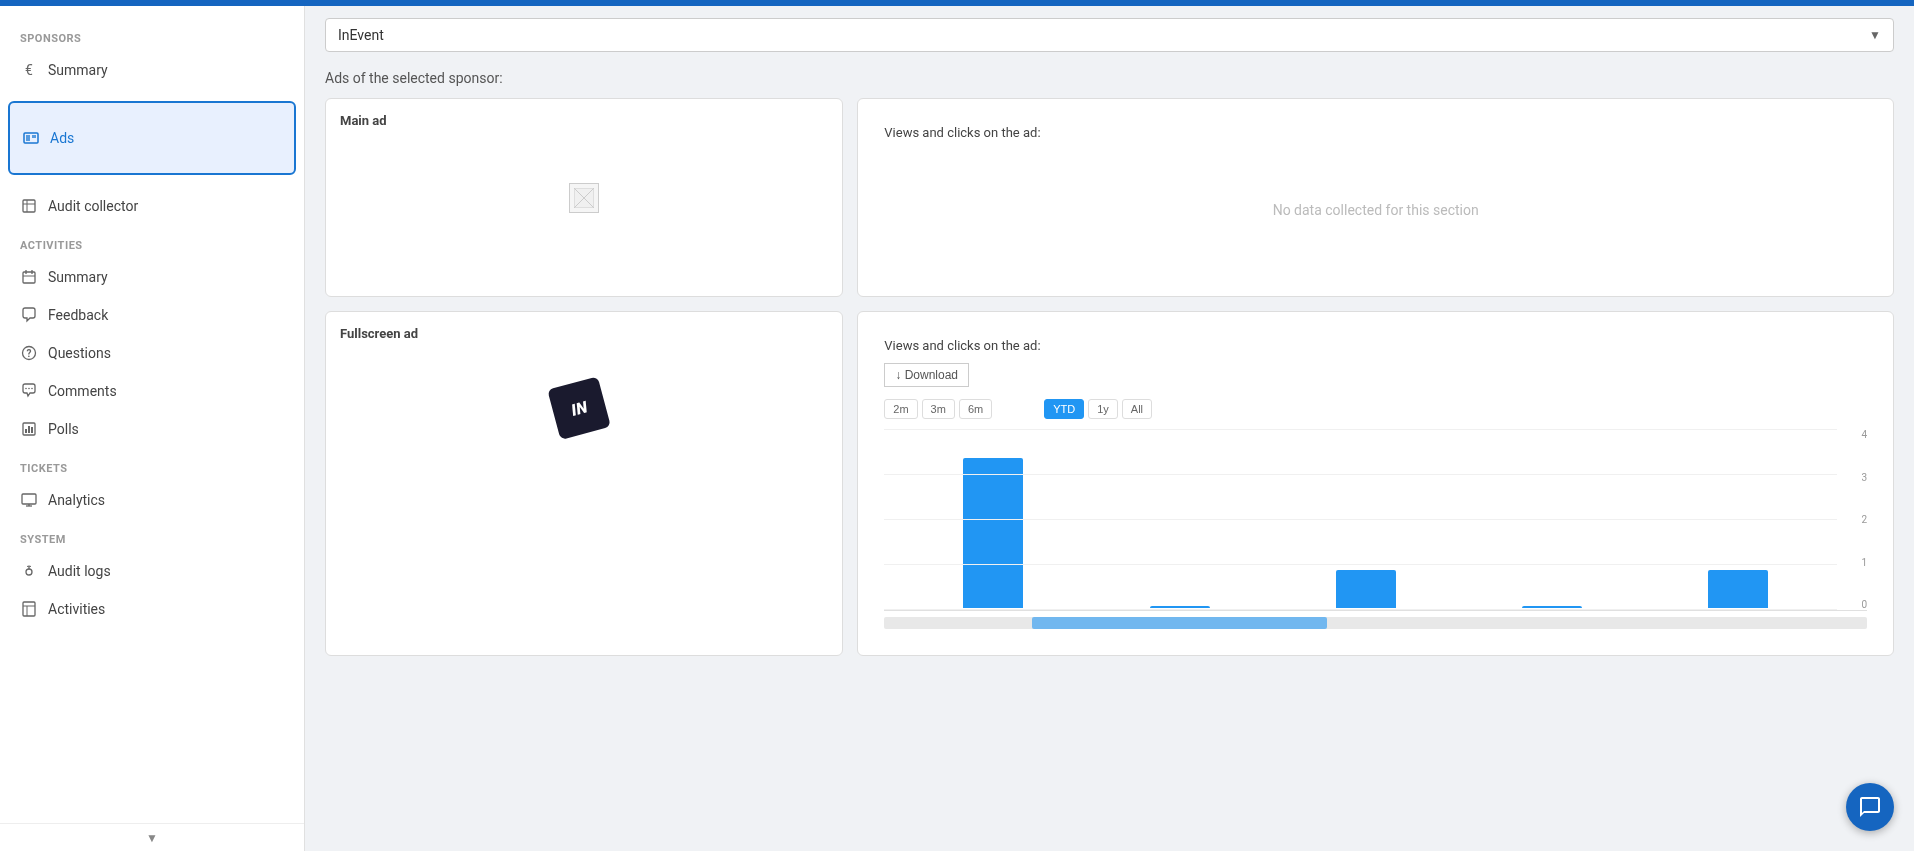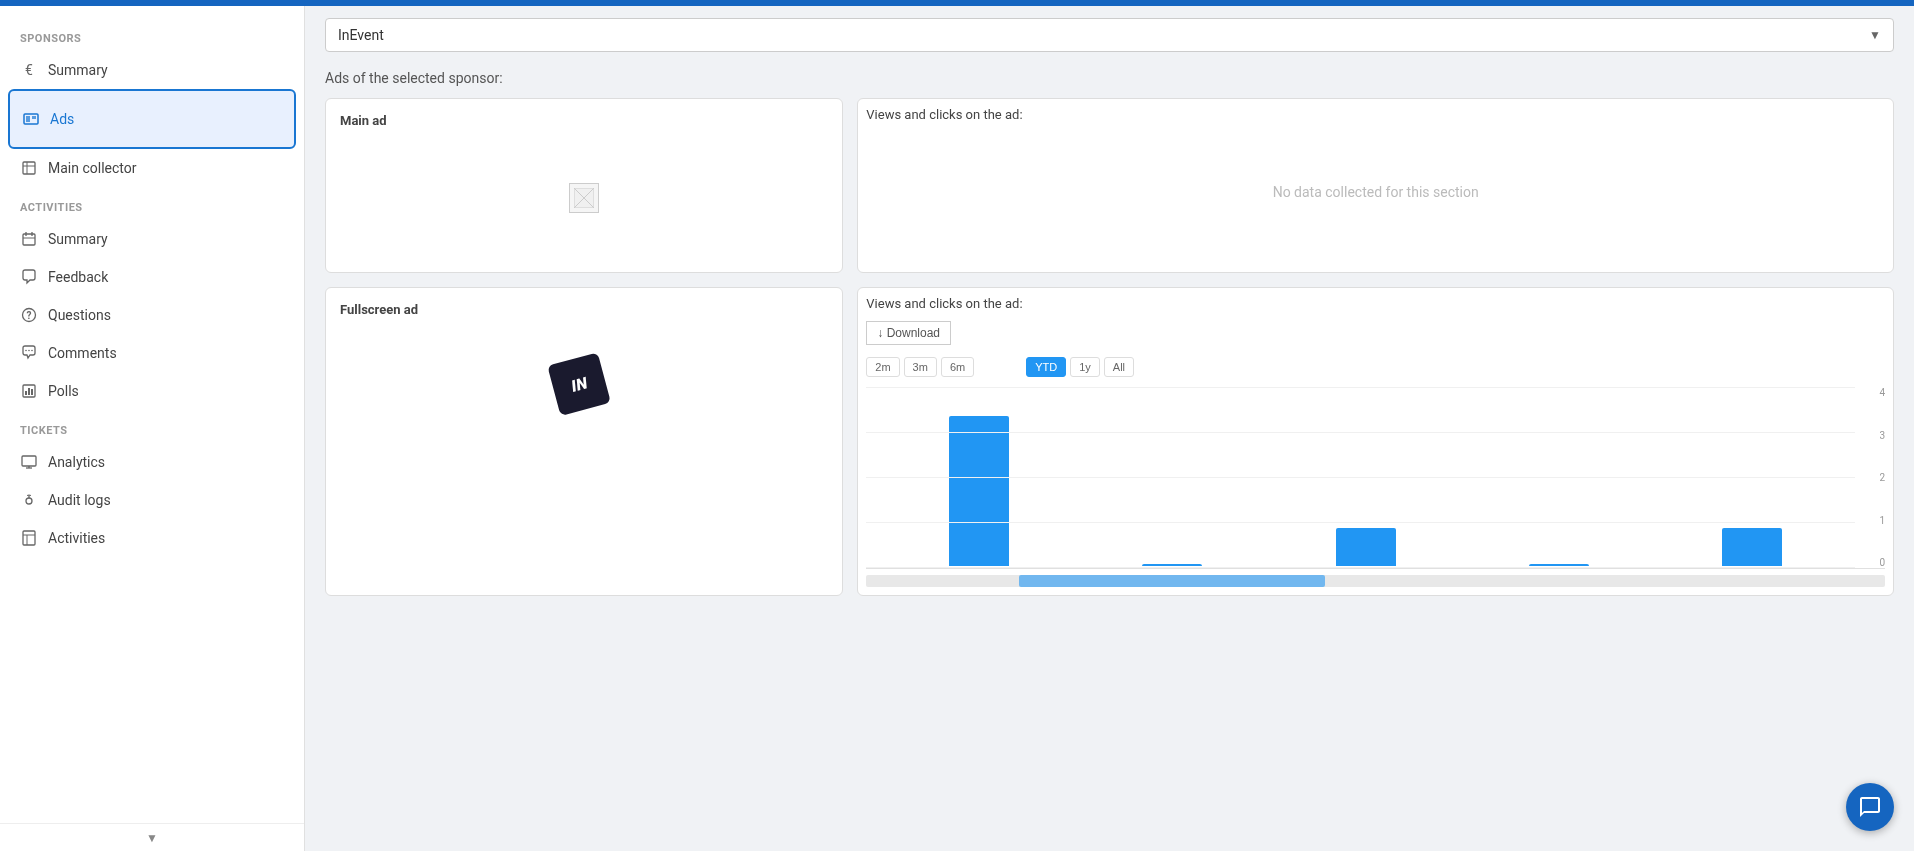--- a/index.html
+++ b/index.html
@@ -56,22 +56,22 @@
       font-size: 14px;
       gap: 10px;
       border-radius: 0;
       position: relative;
     }
 
     .sidebar-item.active {
       background: #e8f0fe;
       border: 2px solid #1976d2;
       border-radius: 6px;
-      margin: 0 8px;
-      padding: 19px 12px;
+      margin: 12px 8px;
+      padding: 26px 12px;
       color: #1976d2;
     }
 
     .sidebar-item .icon {
       width: 18px;
       height: 18px;
       display: flex;
       align-items: center;
       justify-content: center;
       font-size: 14px;
@@ -210,21 +210,21 @@
       color: #fff;
       font-size: 16px;
       font-weight: 900;
       font-style: italic;
     }
 
     .chart-card {
       background: #fff;
       border: 1px solid #ddd;
       border-radius: 6px;
-      padding: 8px;
+      padding: 26px;
     }
 
     .chart-title {
       font-size: 13px;
       color: #444;
       margin-bottom: 10px;
     }
 
     .no-data {
       display: flex;
@@ -410,21 +410,21 @@
         <span class="label">Ads</span>
       </div>
       <div class="sidebar-item">
         <span class="icon">
           <svg width="16" height="16" viewBox="0 0 16 16" fill="none">
             <rect x="2" y="2" width="12" height="12" rx="1" stroke="#666" stroke-width="1.3" fill="none"></rect>
             <line x1="2" y1="6" x2="14" y2="6" stroke="#666" stroke-width="1"></line>
             <line x1="6" y1="2" x2="6" y2="14" stroke="#666" stroke-width="1"></line>
           </svg>
         </span>
-        <span class="label">Main collector</span>
+        <span class="label">Audit collector</span>
       </div>
 
       <div class="sidebar-section-label">ACTIVITIES</div>
 
       <div class="sidebar-item">
         <span class="icon">
           <svg width="16" height="16" viewBox="0 0 16 16" fill="none">
             <rect x="2" y="3" width="12" height="11" rx="1" stroke="#666" stroke-width="1.3" fill="none"></rect>
             <line x1="2" y1="7" x2="14" y2="7" stroke="#666" stroke-width="1"></line>
             <line x1="5" y1="1" x2="5" y2="5" stroke="#666" stroke-width="1.3"></line>
@@ -479,20 +479,21 @@
         <span class="icon">
           <svg width="16" height="16" viewBox="0 0 16 16" fill="none">
             <rect x="1" y="2" width="14" height="10" rx="1" stroke="#666" stroke-width="1.3" fill="none"></rect>
             <line x1="5" y1="14" x2="11" y2="14" stroke="#666" stroke-width="1.3"></line>
             <line x1="8" y1="12" x2="8" y2="14" stroke="#666" stroke-width="1.3"></line>
           </svg>
         </span>
         <span class="label">Analytics</span>
       </div>
 
+      <div class="sidebar-section-label">SYSTEM</div>
 
       <div class="sidebar-item">
         <span class="icon">
           <svg width="16" height="16" viewBox="0 0 16 16" fill="none">
             <circle cx="8" cy="9" r="3" stroke="#666" stroke-width="1.3" fill="none"></circle>
             <path d="M8 6V3" stroke="#666" stroke-width="1.3"></path>
             <path d="M6 3.5 L8 3 L10 3.5" stroke="#666" stroke-width="1" fill="none"></path>
           </svg>
         </span>
         <span class="label">Audit logs</span>

